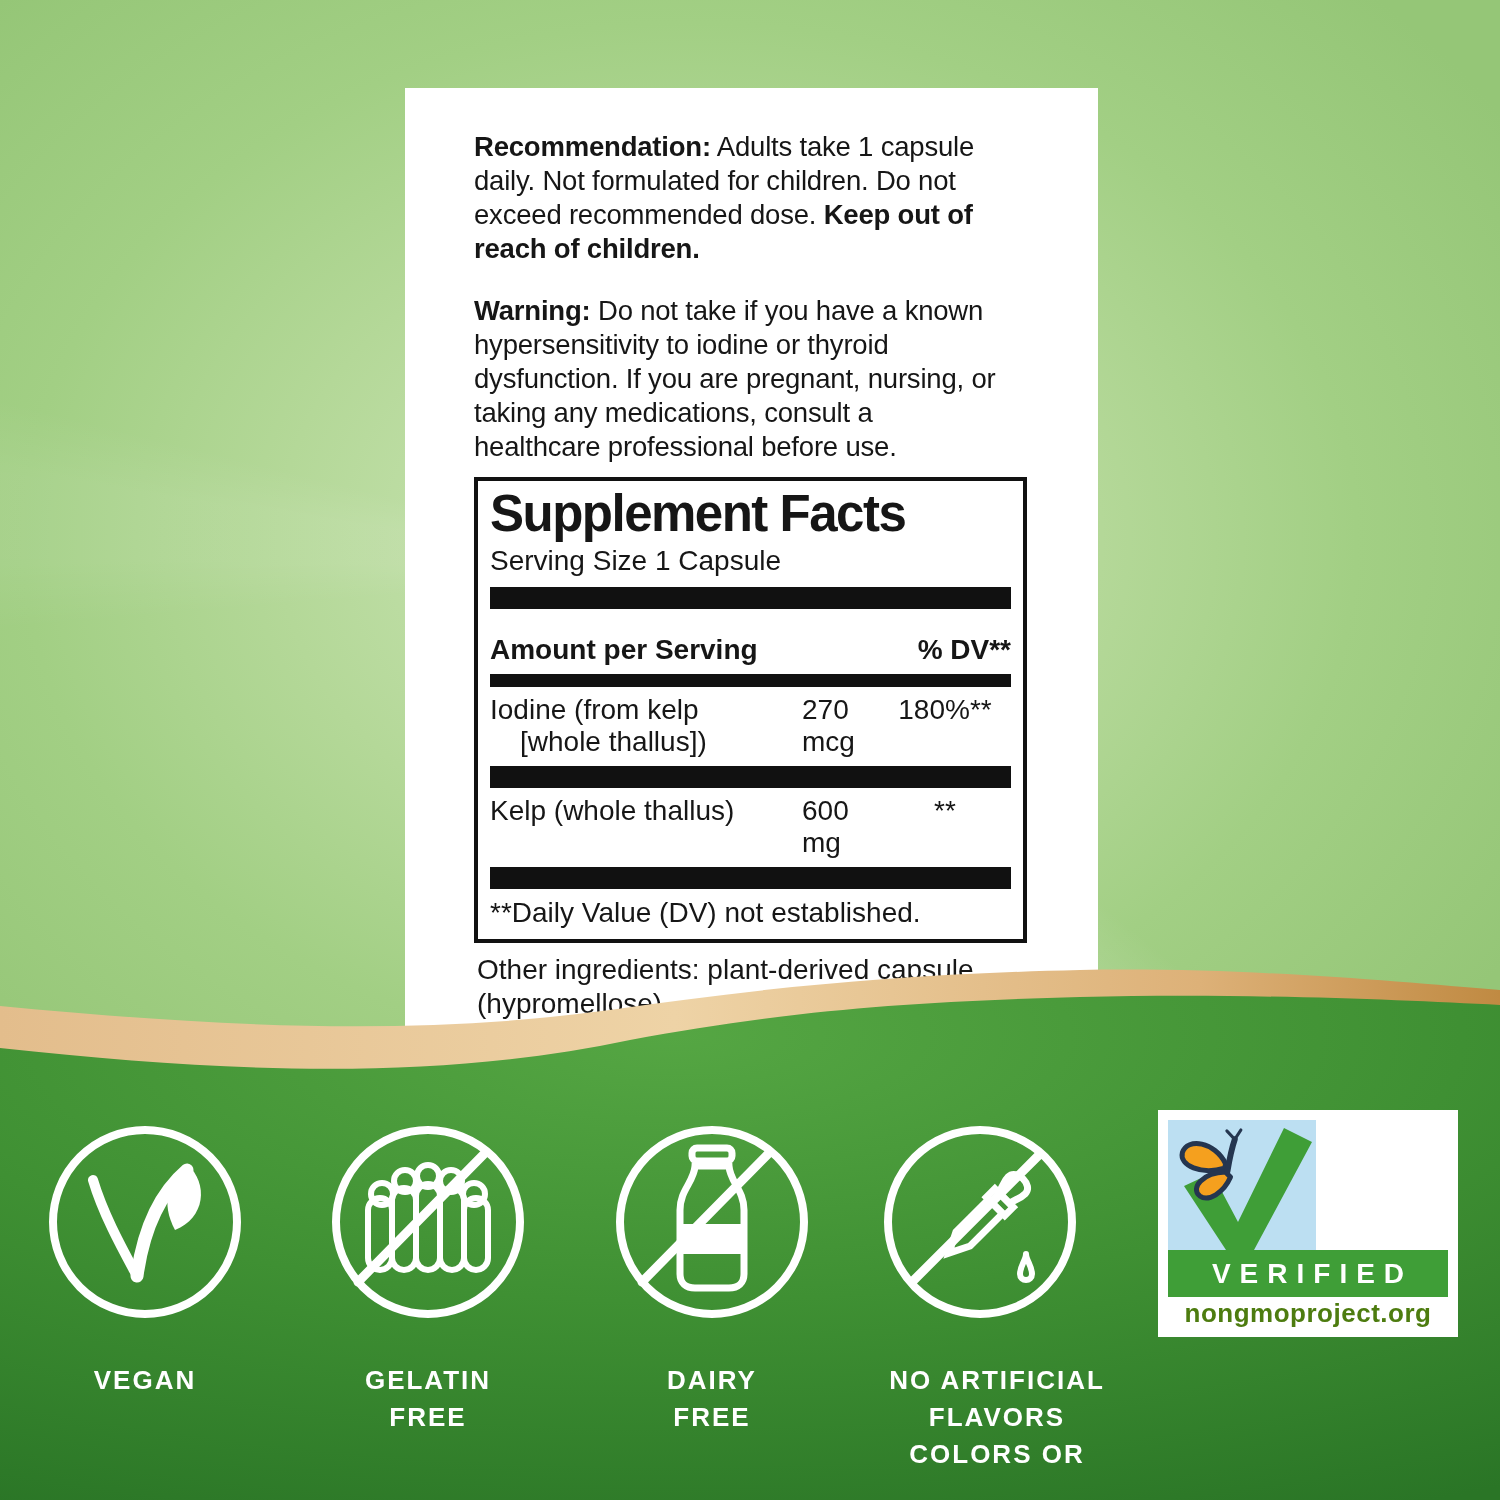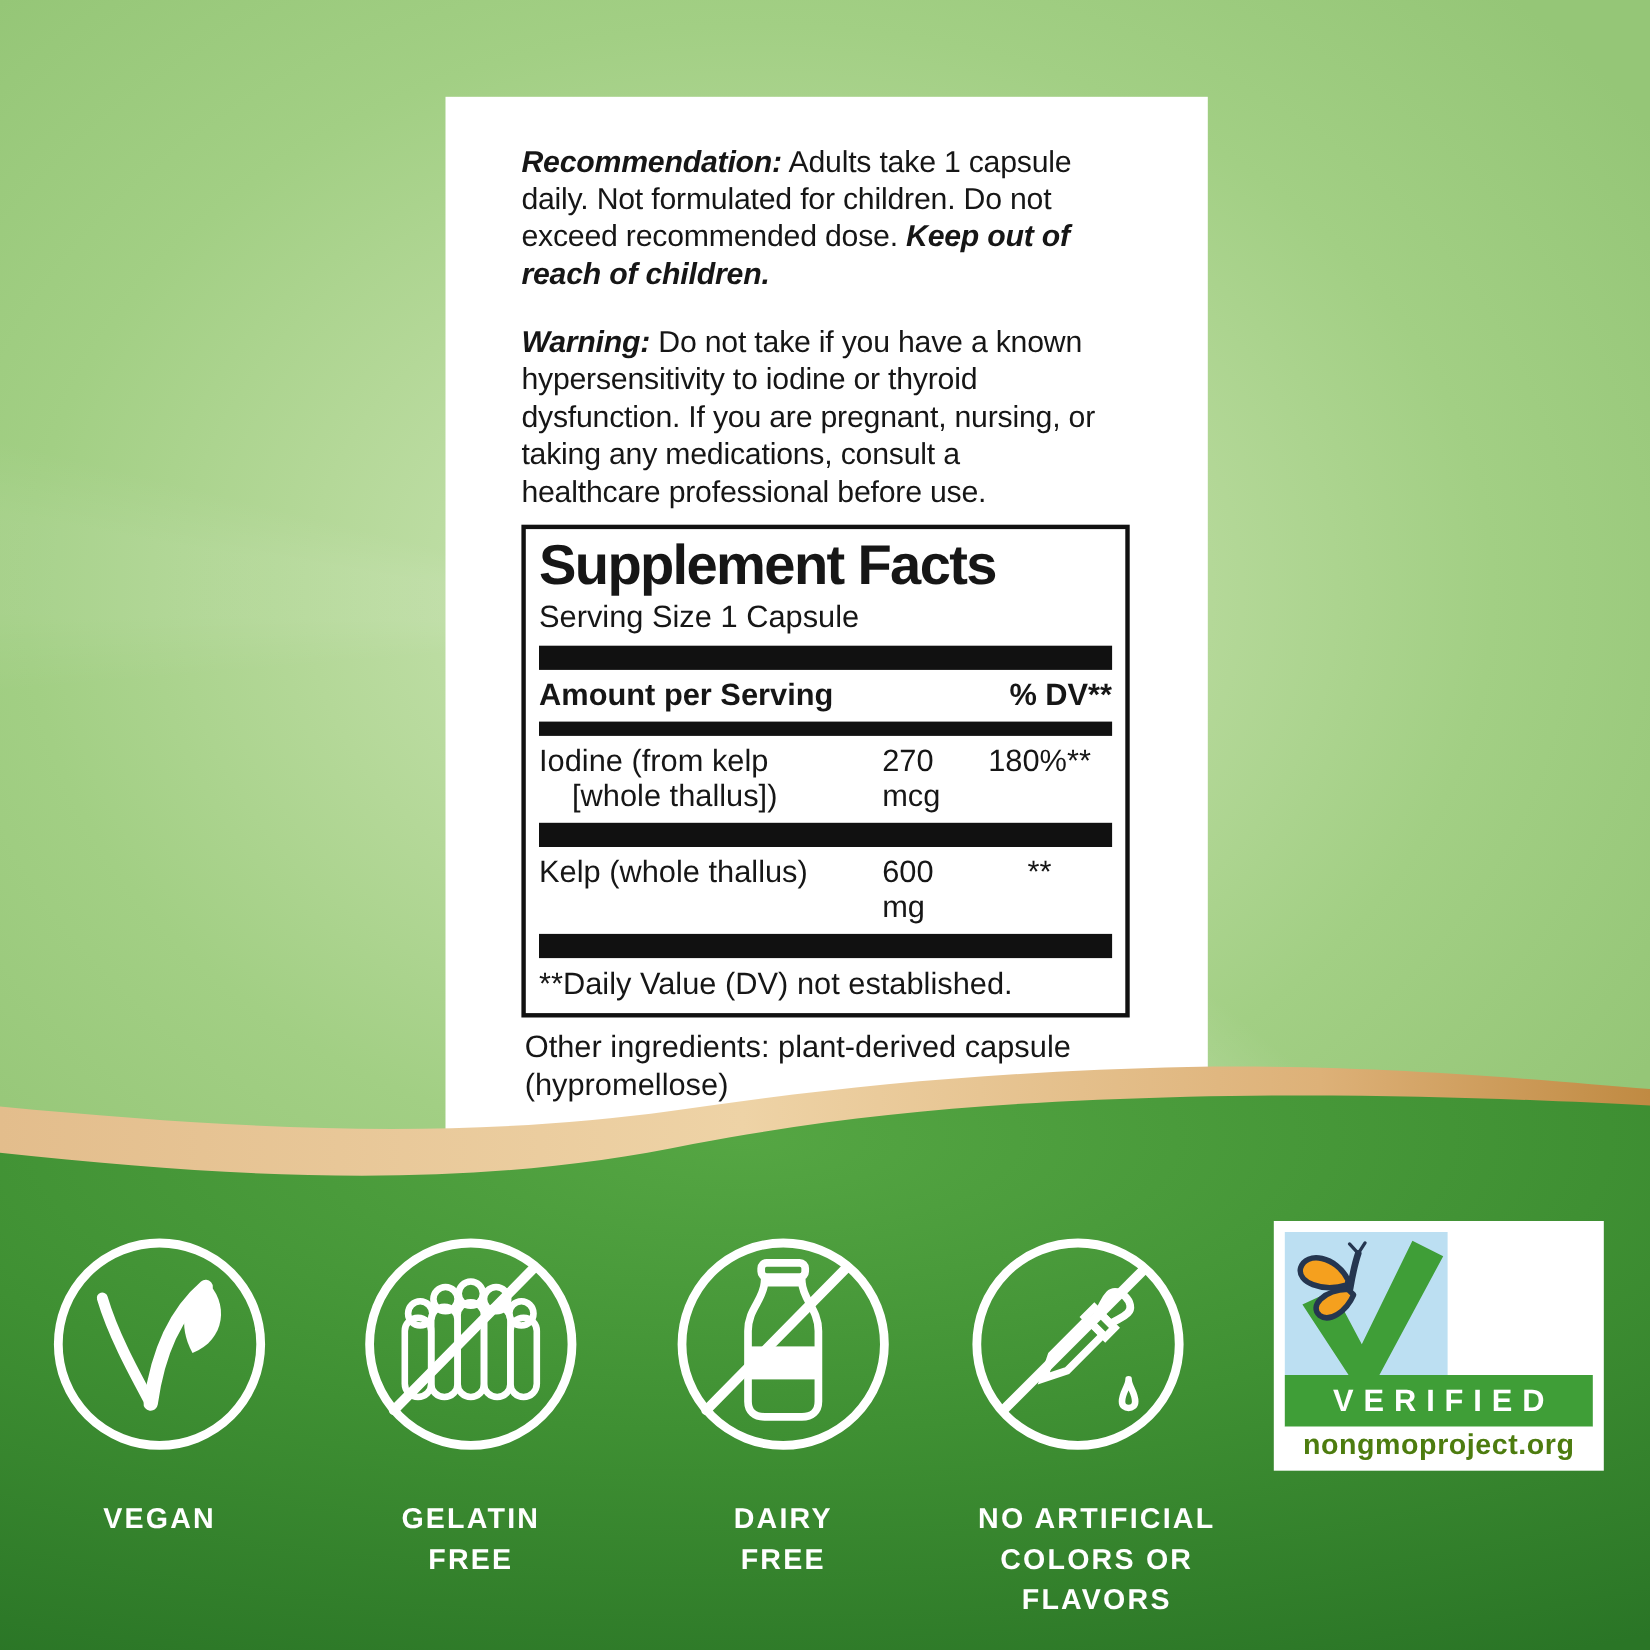--- a/index.html
+++ b/index.html
@@ -22,32 +22,32 @@
       radial-gradient(ellipse 980px 760px at 46% 36%,
         #cfe7ba 0%, #b4d898 42%, #a2cf84 68%, #95c677 100%);
   }
   
   .panel{
     position:absolute;left:405px;top:88px;width:693px;height:966px;
     background:#ffffff;box-sizing:border-box;
     padding:42px 92px 0 69px;
   }
   .para{font-size:27.5px;line-height:34px;letter-spacing:-.2px;margin:0 0 28px 0;}
-  .para b{font-weight:bold;font-style:italic;}
+  .para b{font-weight:bold;}
   .para.warn{margin-bottom:13px;}
   
   .sf{
     border:4px solid #111;box-sizing:border-box;width:553px;margin-left:0;
     padding:4px 12px 10px 12px;background:#fff;
   }
   .sf-title{font-size:51px;font-weight:bold;letter-spacing:-1.5px;line-height:58px;margin:0;white-space:nowrap;}
   .sf-serving{font-size:28px;line-height:32px;margin:2px 0 10px 0;}
   .bar{background:#111;height:22px;}
   .bar.thin{height:13px;}
-  .sf-headrow{display:flex;justify-content:space-between;font-weight:bold;font-size:28px;line-height:32px;padding:7px 0 8px 0;align-items:flex-end;}
+  .sf-headrow{display:flex;justify-content:space-between;font-weight:bold;font-size:28px;line-height:32px;padding:25px 0 8px 0;align-items:flex-end;}
   .sf-row{display:flex;font-size:28px;line-height:32px;padding:7px 0 8px 0;gap:12px;}
   .sf-name{width:300px;flex:none;}
   .sf-name .l2{padding-left:30px;}
   .sf-amt{flex:1;text-align:left;}
   .sf-dv{width:132px;flex:none;text-align:center;}
   .sf-foot{font-size:28px;line-height:32px;padding-top:8px;}
   .other{font-size:28px;line-height:34px;margin:10px 0 0 3px;width:545px;}
   
   .wave{position:absolute;left:0;top:0;width:1500px;height:1500px;pointer-events:none;}
   
@@ -196,22 +196,22 @@
     <g transform="rotate(45)" fill="none" stroke="#fff" stroke-width="7">
       <path d="M-12,-52 C-12,-64 12,-64 12,-52 C12,-44 8,-40 8,-34 L-8,-34 C-8,-40 -12,-44 -12,-52 Z"></path>
       <rect x="-13" y="-34" width="26" height="12"></rect>
       <path d="M-10,-22 L10,-22 L10,24 L0,44 L-10,24 Z"></path>
     </g>
     <path d="M40,52 C40,44 46,38 46,32 C46,38 52,44 52,52 C52,60 40,60 40,52 Z" fill="none" stroke="#fff" stroke-width="6" stroke-linejoin="round"></path>
     <line x1="60" y1="-68" x2="-68" y2="60" stroke="#fff" stroke-width="9" stroke-linecap="round"></line>
   </svg>
   <div class="blabel" style="left:847px;width:300px">
     <div>NO ARTIFICIAL</div>
+    <div>FLAVORS</div>
     <div>COLORS OR</div>
-    <div>FLAVORS</div>
   </div>
 
   <div class="ngbadge">
     <div class="ngtop">
       <div class="ngsky">
         <svg width="148" height="130" viewBox="0 0 148 130">
           <path d="M16,66 L44,53 L70,102 L116,8 L144,22 L86,130 L58,130 Z" fill="#3f9e37"></path>
           <g transform="translate(56,36) rotate(-12)">
             <path d="M0,8 C-6,-16 -32,-26 -40,-12 C-46,0 -26,14 -2,12 Z" fill="#f5a01e" stroke="#253650" stroke-width="5" stroke-linejoin="round"></path>
             <path d="M-2,16 C-24,12 -40,24 -32,34 C-25,42 -8,36 2,22 Z" fill="#f5a01e" stroke="#253650" stroke-width="5" stroke-linejoin="round"></path>

